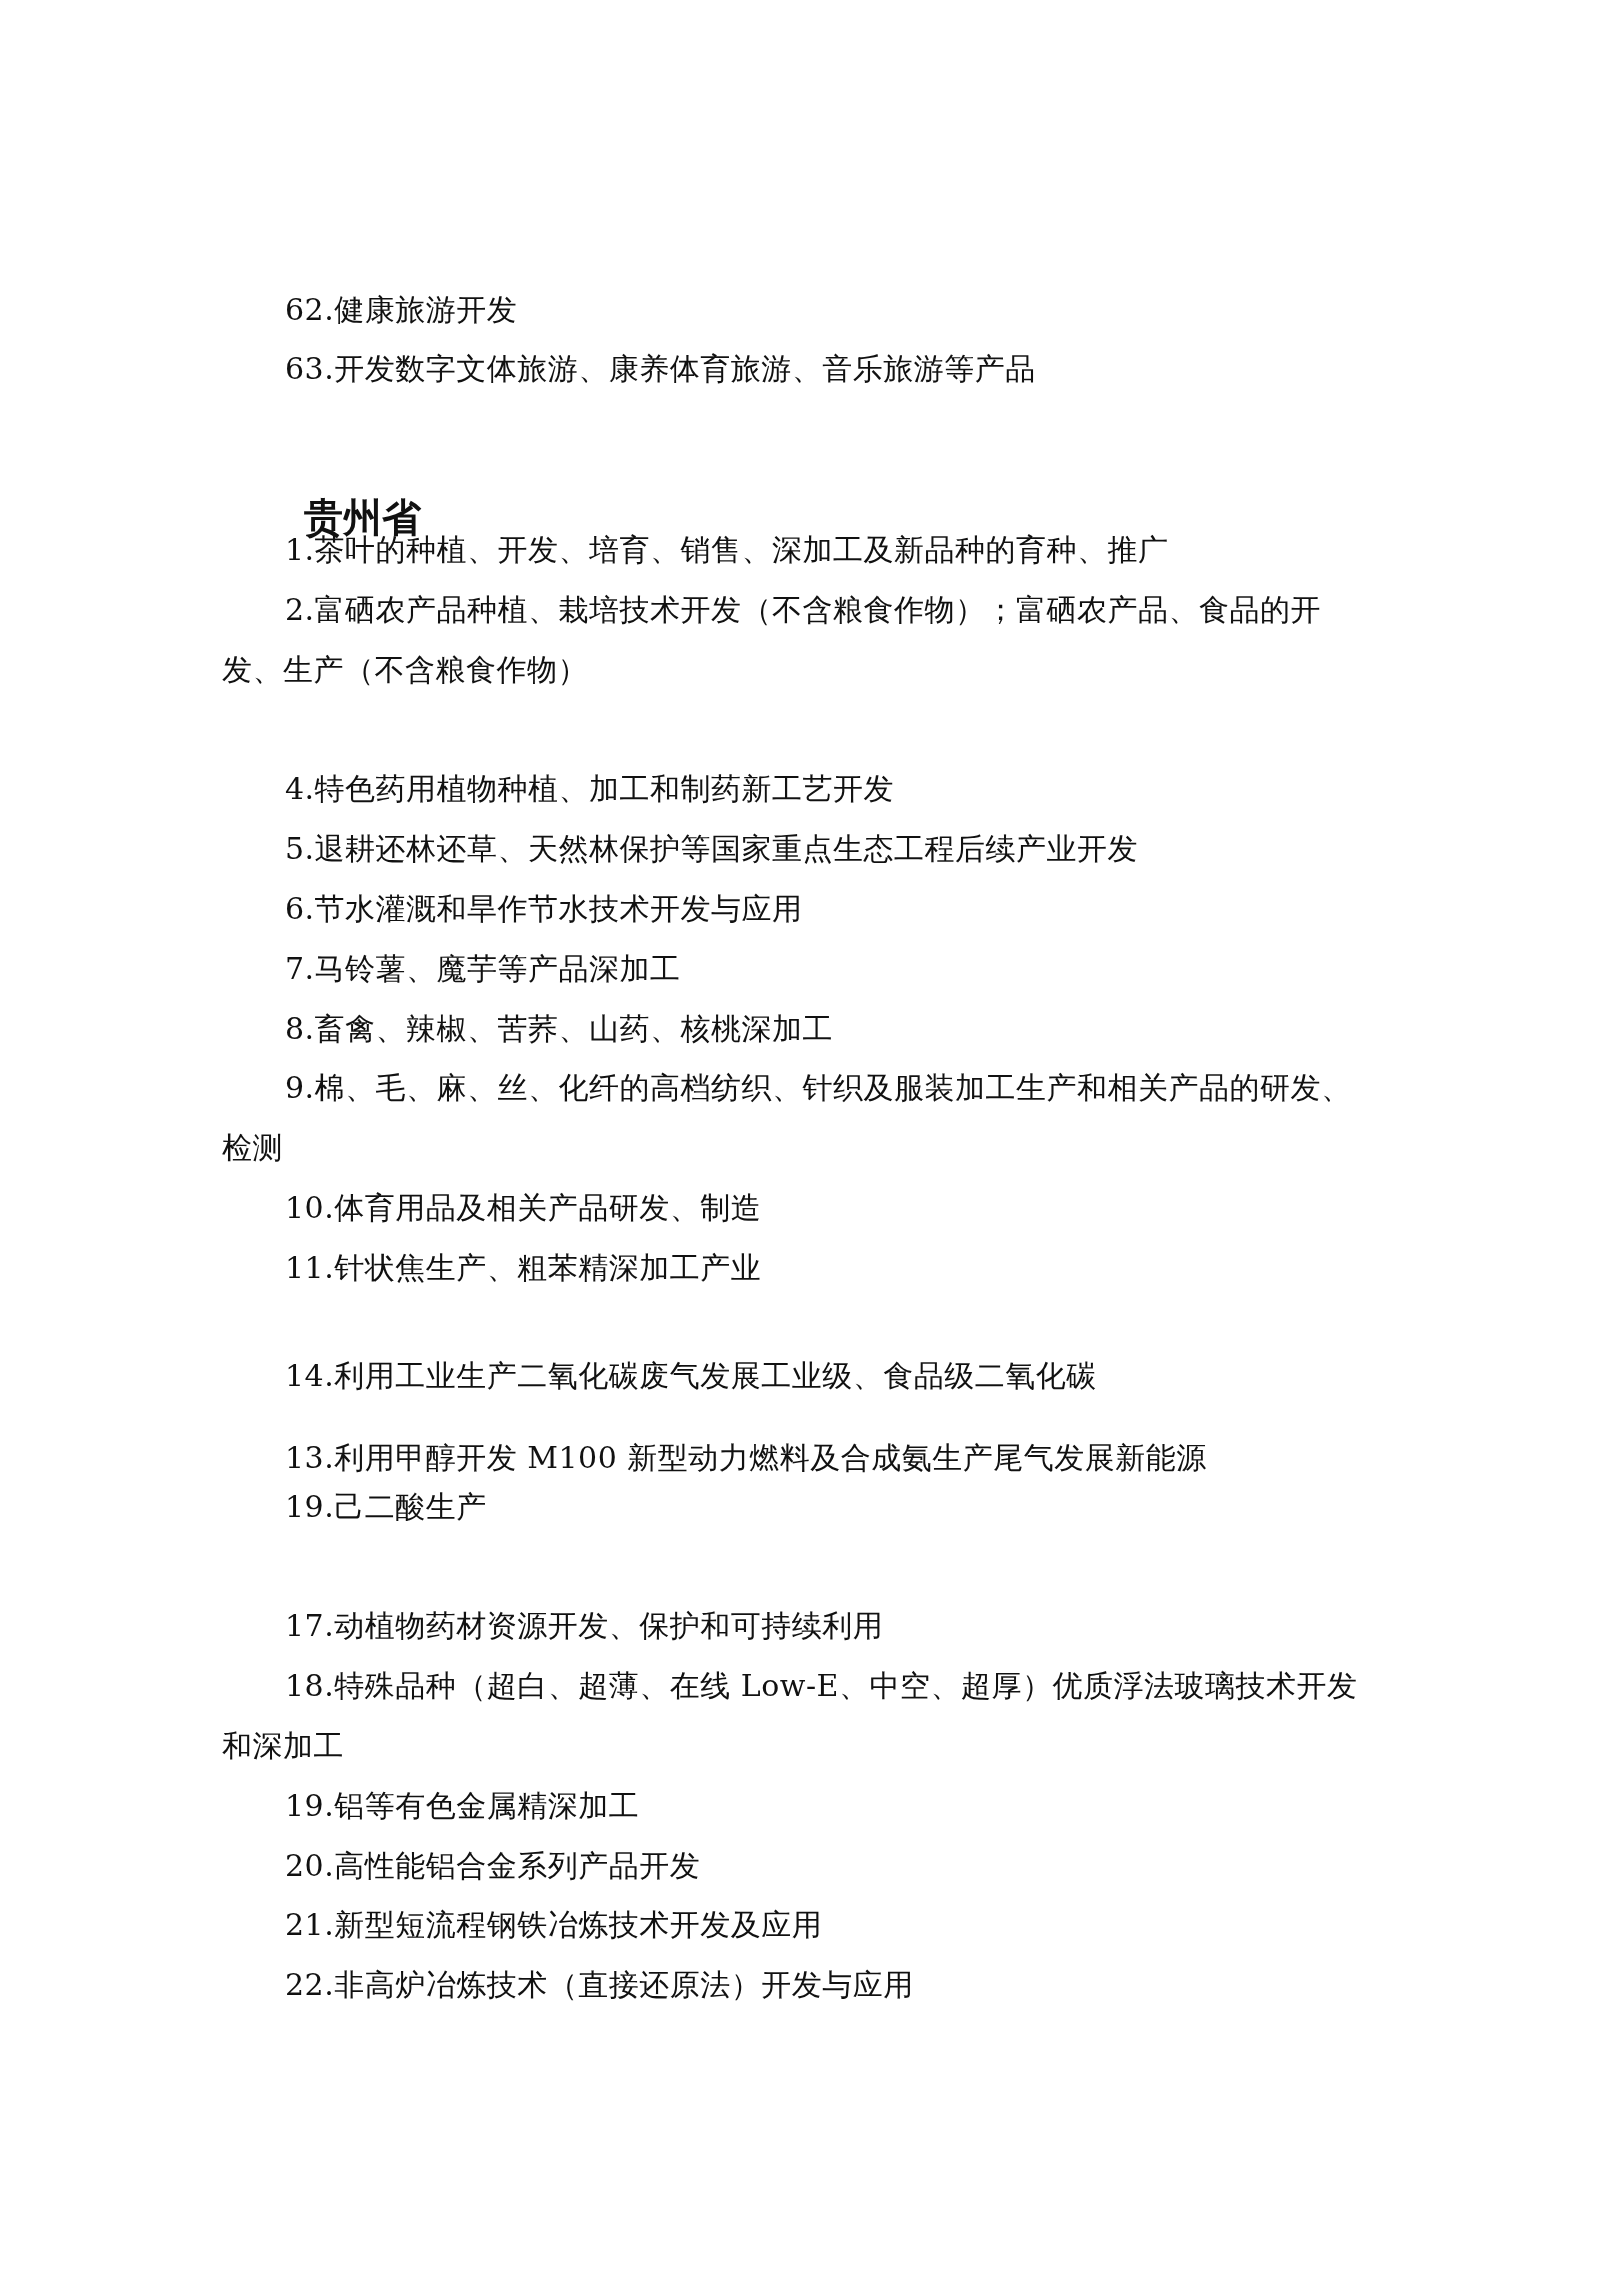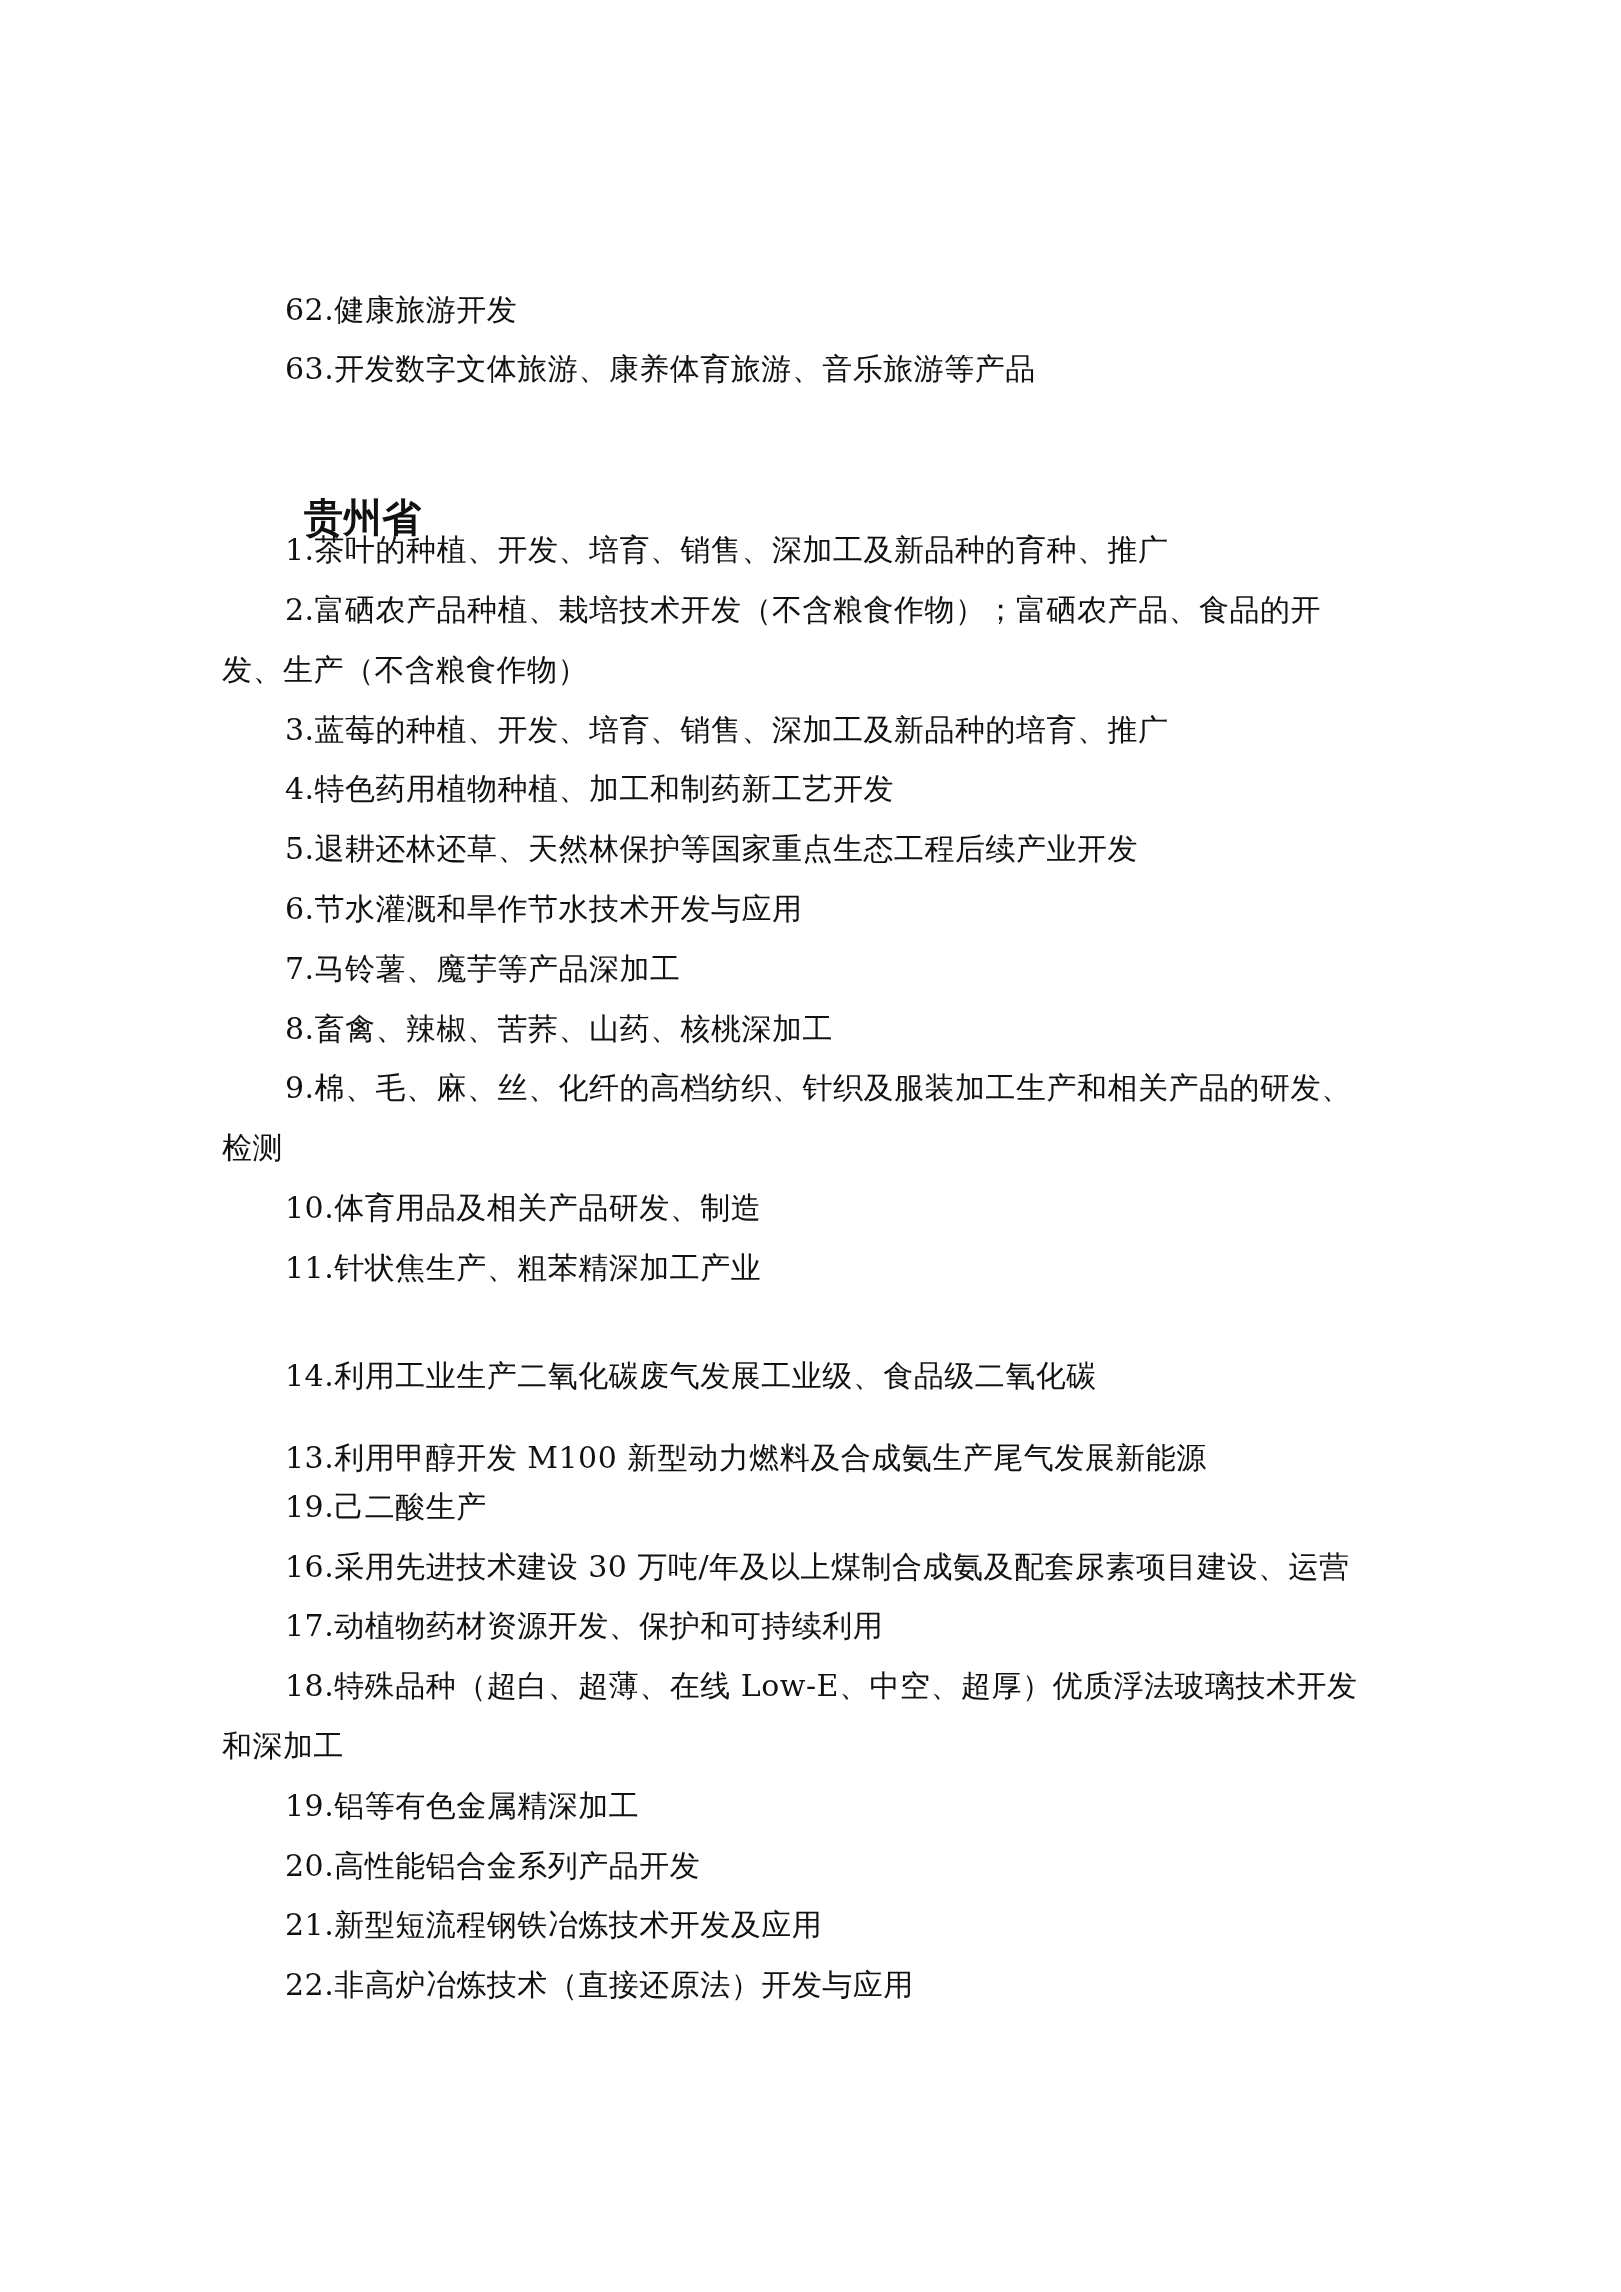--- a/index.html
+++ b/index.html
@@ -17,34 +17,32 @@
 
 <div class="page">
   <div class="line indent" style="top:290px">62.健康旅游开发</div>
   <div class="line indent" style="top:349px">63.开发数字文体旅游、康养体育旅游、音乐旅游等产品</div>
 
   <div class="heading">贵州省</div>
 
   <div class="line indent" style="top:530px">1.茶叶的种植、开发、培育、销售、深加工及新品种的育种、推广</div>
   <div class="line indent" style="top:590px">2.富硒农产品种植、栽培技术开发（不含粮食作物）；富硒农产品、食品的开</div>
   <div class="line cont" style="top:650px">发、生产（不含粮食作物）</div>
-  <div class="line indent" style="top:710px">3.蓝莓的种植、开发、培育、销售、深加工及新品种的培育、推广</div>
   <div class="line indent" style="top:769px">4.特色药用植物种植、加工和制药新工艺开发</div>
   <div class="line indent" style="top:829px">5.退耕还林还草、天然林保护等国家重点生态工程后续产业开发</div>
   <div class="line indent" style="top:889px">6.节水灌溉和旱作节水技术开发与应用</div>
   <div class="line indent" style="top:949px">7.马铃薯、魔芋等产品深加工</div>
   <div class="line indent" style="top:1009px">8.畜禽、辣椒、苦荞、山药、核桃深加工</div>
   <div class="line indent" style="top:1068px">9.棉、毛、麻、丝、化纤的高档纺织、针织及服装加工生产和相关产品的研发、</div>
   <div class="line cont" style="top:1128px">检测</div>
   <div class="line indent" style="top:1188px">10.体育用品及相关产品研发、制造</div>
   <div class="line indent" style="top:1248px">11.针状焦生产、粗苯精深加工产业</div>
   <div class="line indent" style="top:1438px">13.利用甲醇开发 M100 新型动力燃料及合成氨生产尾气发展新能源</div>
   <div class="line indent" style="top:1356px">14.利用工业生产二氧化碳废气发展工业级、食品级二氧化碳</div>
   <div class="line indent" style="top:1487px">19.己二酸生产</div>
-  <div class="line indent" style="top:1547px">16.采用先进技术建设 30 万吨/年及以上煤制合成氨及配套尿素项目建设、运营</div>
   <div class="line indent" style="top:1606px">17.动植物药材资源开发、保护和可持续利用</div>
   <div class="line indent" style="top:1666px">18.特殊品种（超白、超薄、在线 Low-E、中空、超厚）优质浮法玻璃技术开发</div>
   <div class="line cont" style="top:1726px">和深加工</div>
   <div class="line indent" style="top:1786px">19.铝等有色金属精深加工</div>
   <div class="line indent" style="top:1846px">20.高性能铝合金系列产品开发</div>
   <div class="line indent" style="top:1905px">21.新型短流程钢铁冶炼技术开发及应用</div>
   <div class="line indent" style="top:1965px">22.非高炉冶炼技术（直接还原法）开发与应用</div>
 </div>
 
 

